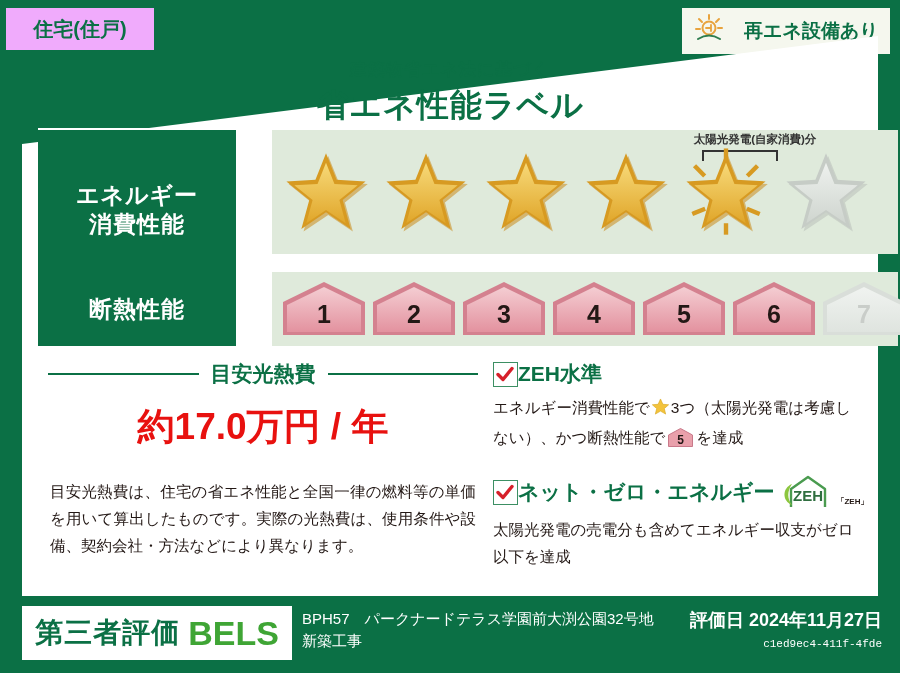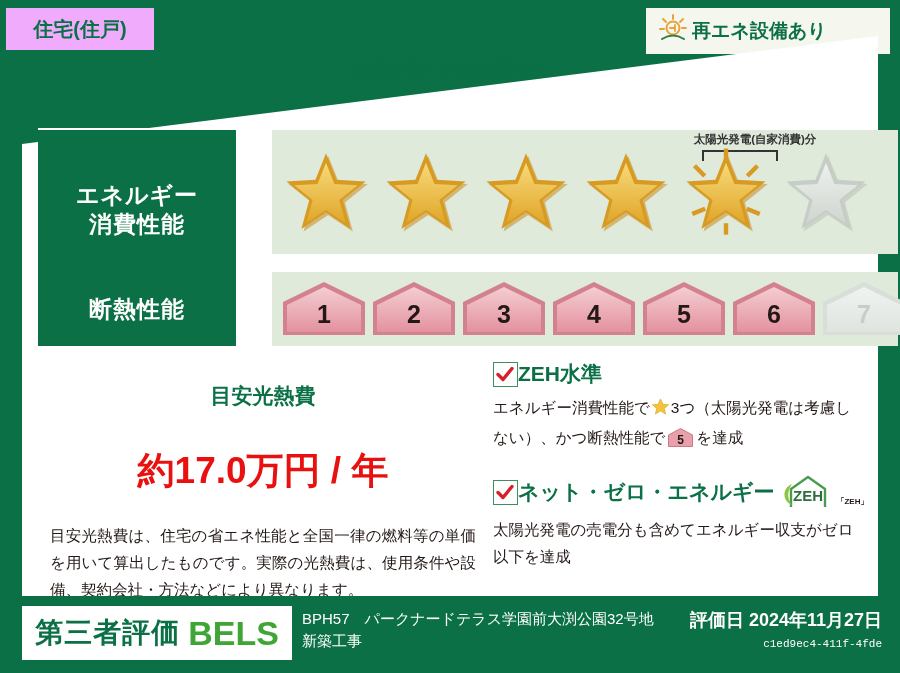--- a/index.html
+++ b/index.html
@@ -19,23 +19,23 @@
     position:absolute; left:6px; top:8px;
     width:148px; height:42px;
     background:#f0abfc;
     display:flex; align-items:center; justify-content:center;
     color:#0b7045; font-weight:bold; font-size:20px; letter-spacing:0px;
   }
 
   
   .badge-saiene {
     position:absolute; right:10px; top:8px;
-    height:46px; width:244px;
+    height:46px; width:208px;
     background:#f5f7ee;
-    display:flex; align-items:center; gap:2px;
+    display:flex; align-items:center; gap:18px;
     padding:0 10px;
   }
   .badge-saiene .lbl { color:#0b7045; font-weight:bold; font-size:19px; }
 
   
   .house-panel {
     position:absolute; left:22px; top:36px; width:856px; height:560px;
     background:#ffffff;
     clip-path: polygon(0% 19.3%, 100% 0%, 100% 100%, 0% 100%);
   }
@@ -87,21 +87,21 @@
   .hbox { width:86px; height:58px; position:relative; }
   .hbox .num {
     position:absolute; inset:0; display:flex; align-items:center; justify-content:center;
     font-size:25px; font-weight:bold; padding-top:11px;
   }
   .hbox.on  .num { color:#231815; }
   .hbox.off .num { color:#c9cdc9; }
 
   
   .cost { position:absolute; left:10px; top:232px; width:430px; }
-  .cost-title { display:flex; align-items:center; gap:22px; justify-content:center;flex-direction:column; }
+  .cost-title { display:flex; align-items:center; gap:12px; justify-content:center; }
   .cost-title .line { flex:1; height:2px; background:#0b7045; }
   .cost-title .txt { color:#0b7045; font-weight:bold; font-size:21px; white-space:nowrap;}
   .cost-value { text-align:center; color:#e8110f; font-weight:bold; font-size:37px; margin-top:14px; letter-spacing:0px;}
   .cost-note  { margin-top:26px; color:#231815; font-size:15.5px; line-height:1.75; text-align:justify; padding:0 2px;}
 
   
   .zeh-col { position:absolute; left:455px; top:232px; width:365px; }
   .zeh-block { margin-bottom:18px; }
   .zeh-head { display:flex; align-items:center; }
   .chk { width:25px; height:25px; border:1.5px solid #3c8f63; background:#fff; flex:none; }
@@ -149,20 +149,21 @@
         <path d="M6 27 q11 -7 22 0" fill="none" stroke="#2f7d4f" stroke-width="2" stroke-linecap="round"></path>
       </svg>
     </span>
     <span class="lbl">再エネ設備あり</span>
   </div>
 
   <div class="house-panel"></div>
 
   <div class="hdr">
     <div class="sub">建築物省エネ法に基づく</div>
+    <div class="main">省エネ性能ラベル</div>
   </div>
 
   <div class="card">
 
     <div class="perf-row" id="row-energy">
       <div class="perf-label">
         <span>エネルギー</span>
         <span>消費性能</span>
       </div>
       <div class="perf-body">

